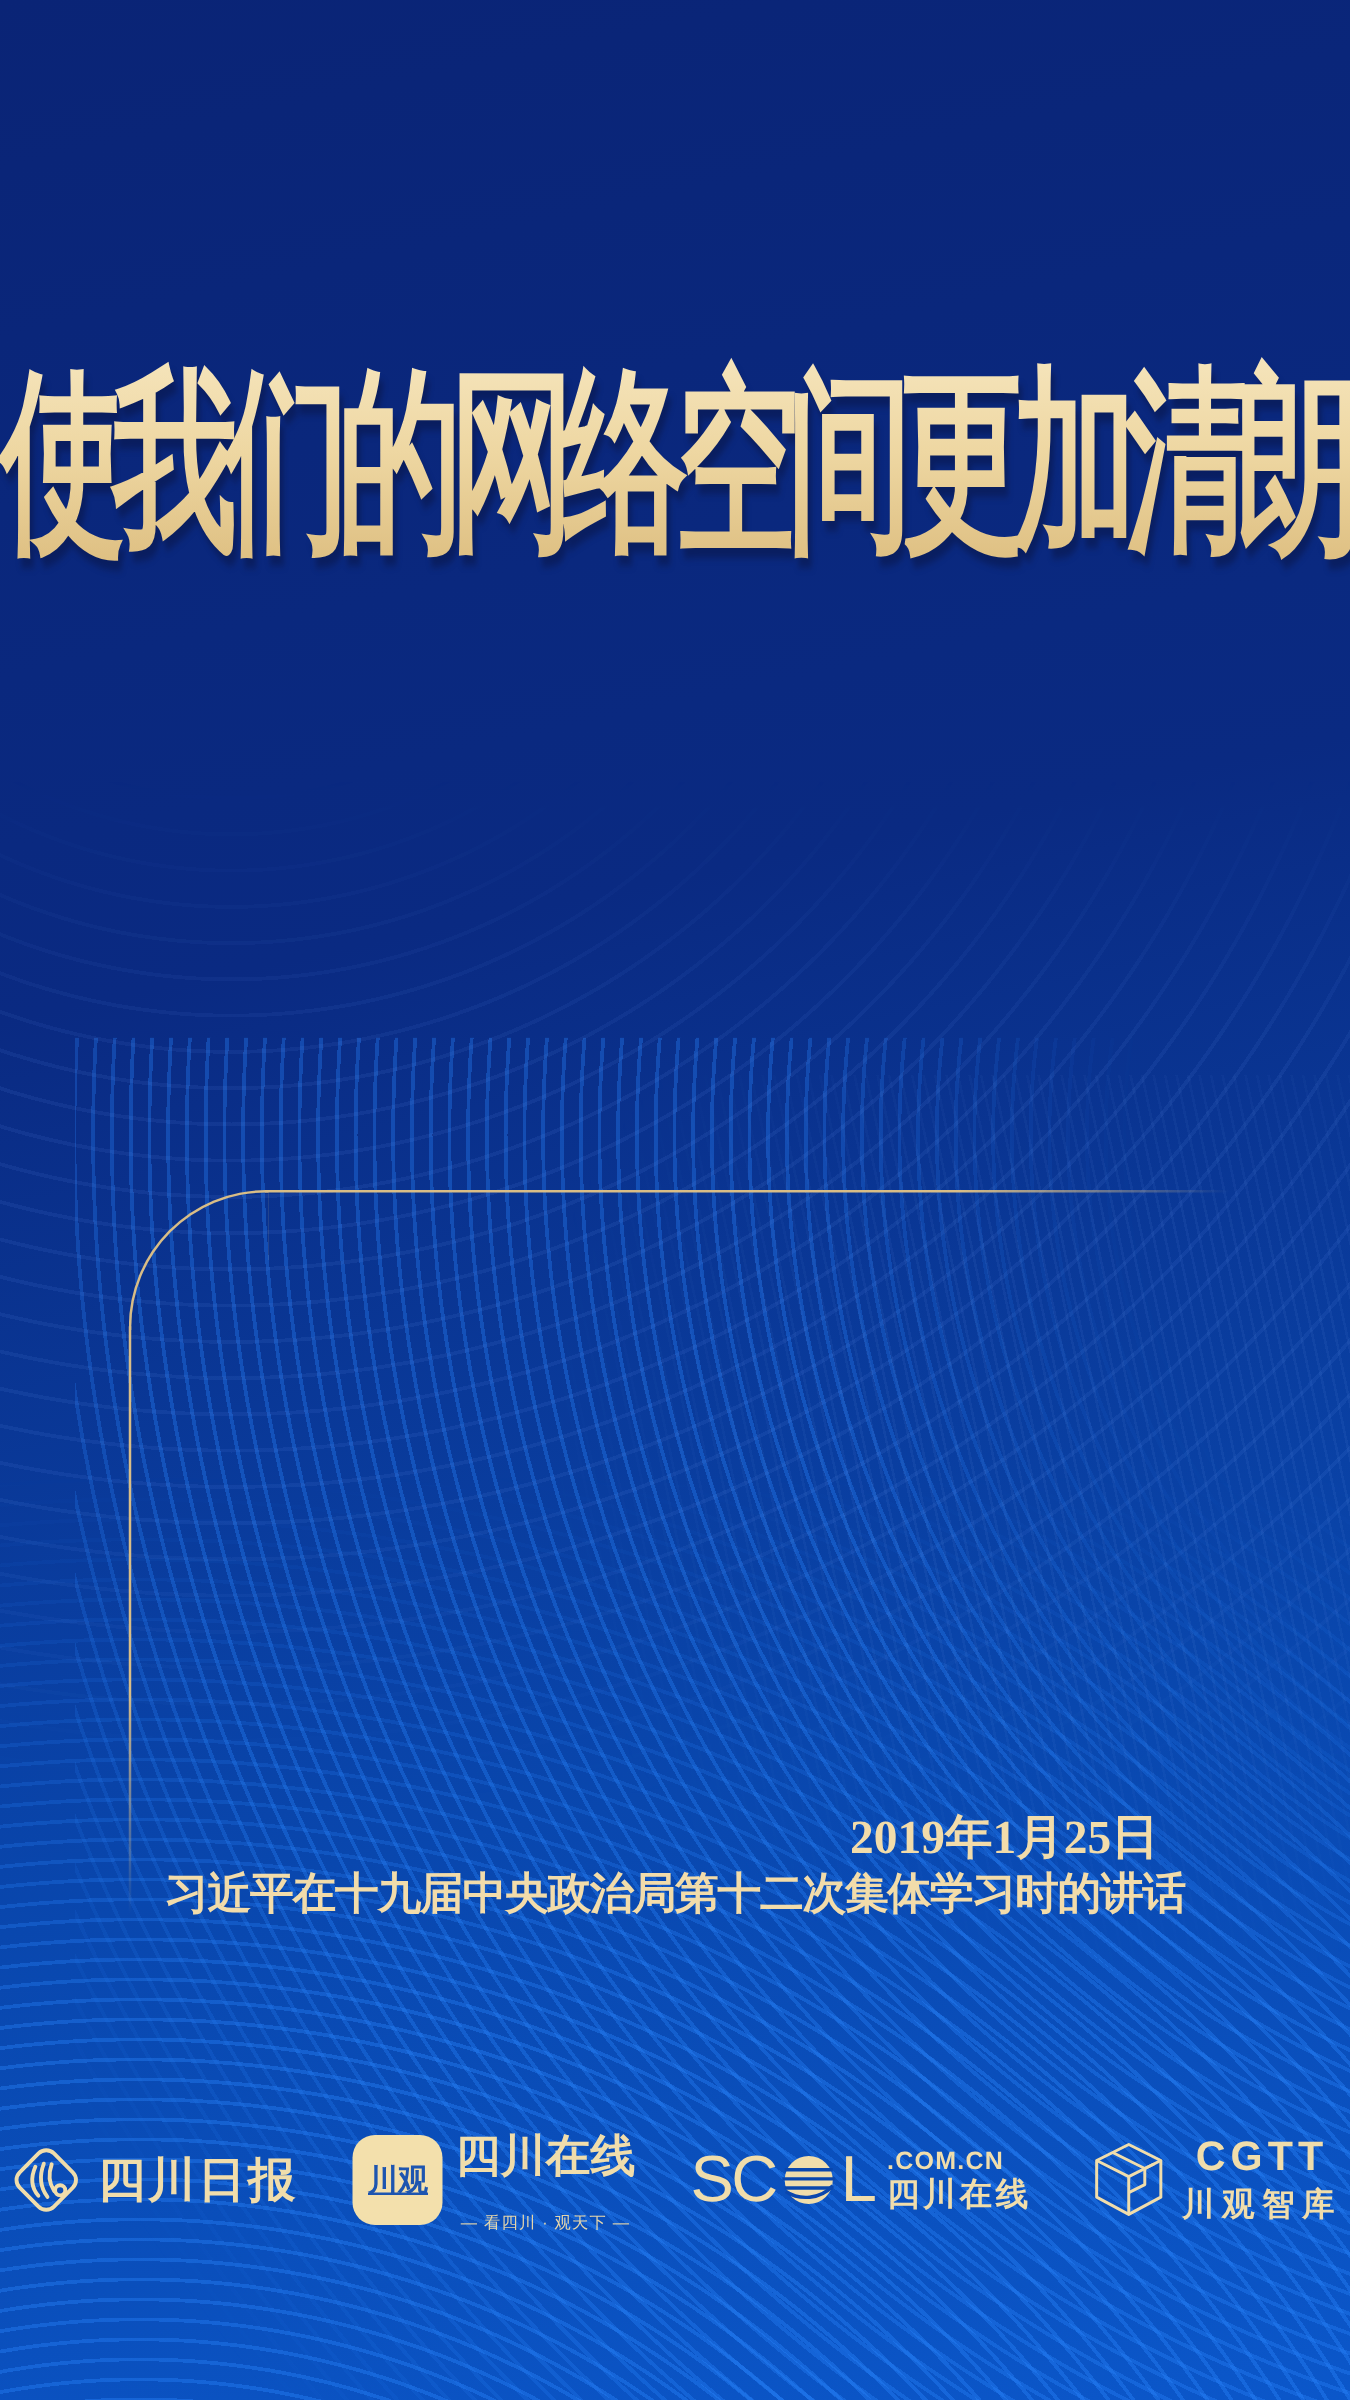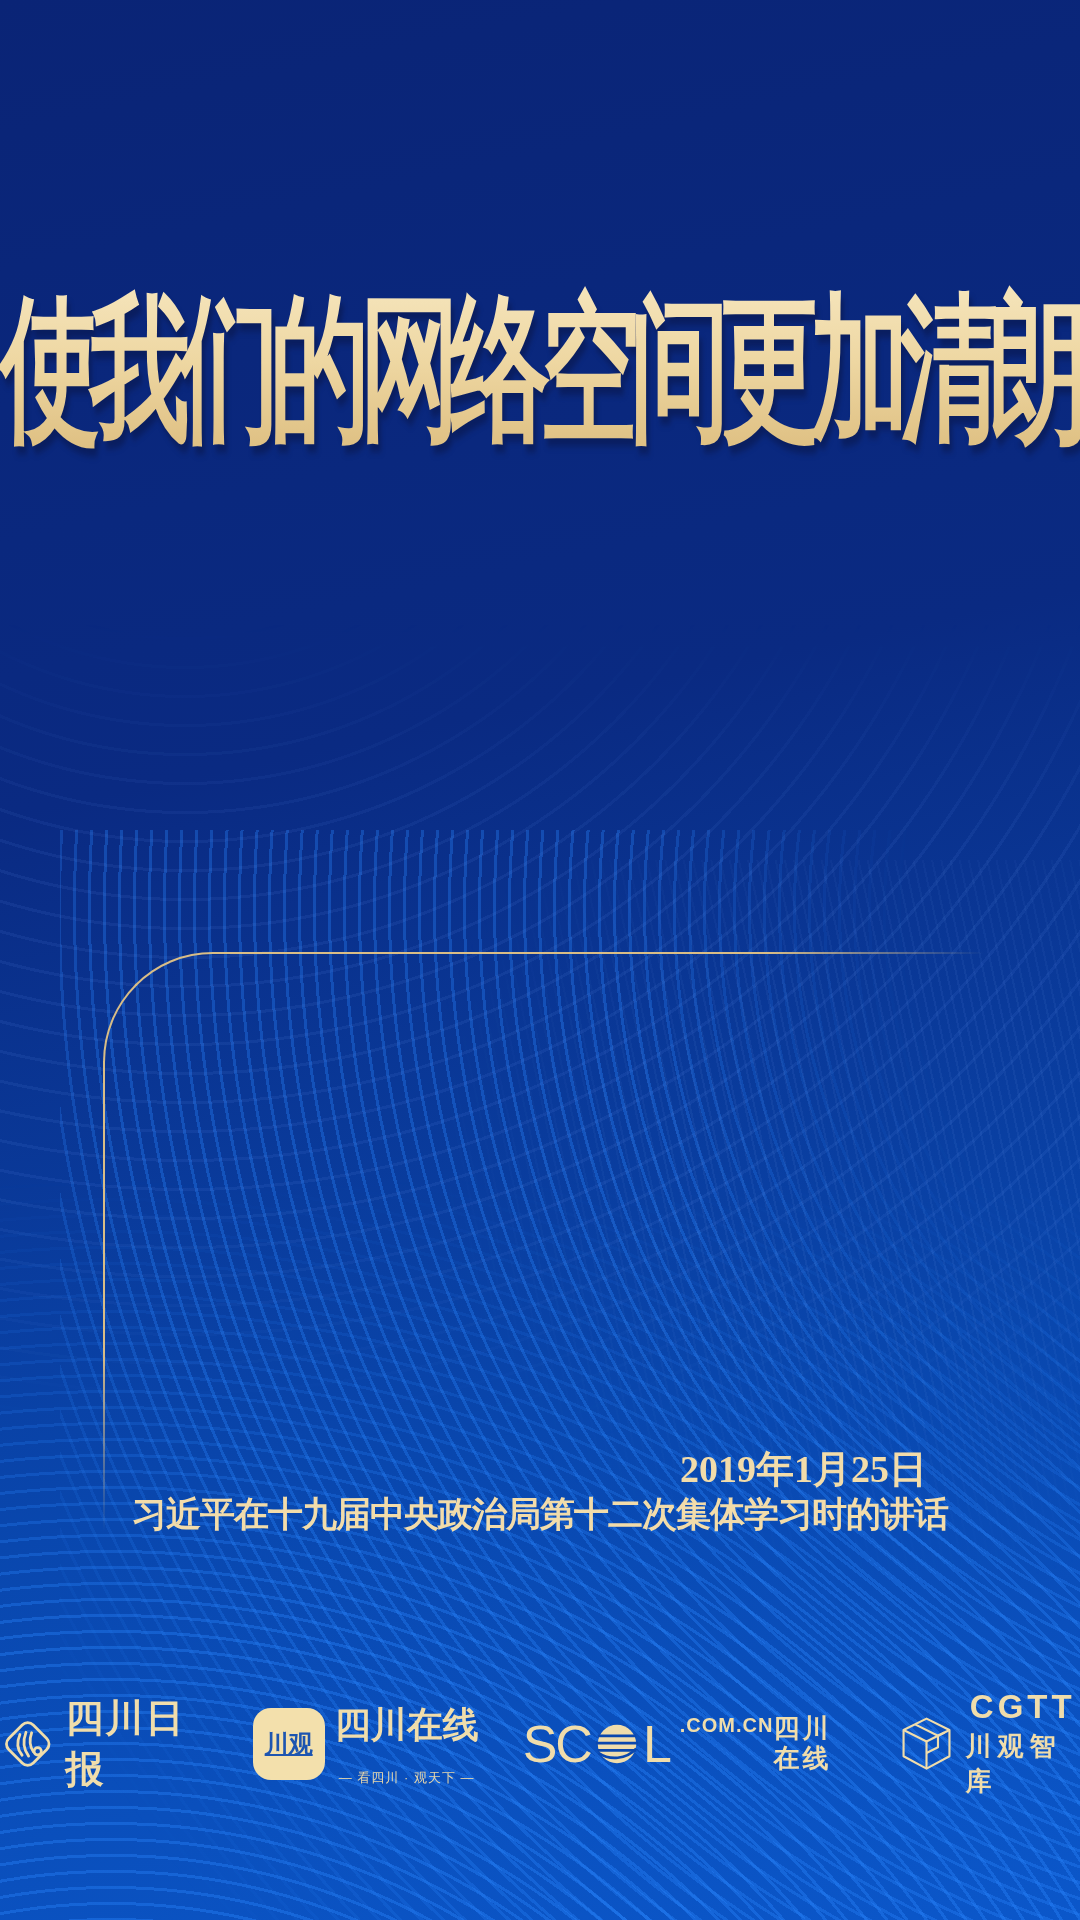--- a/index.html
+++ b/index.html
@@ -101,21 +101,21 @@
   .cg-icon span {
     color:#1d55b0; font-size:24px; font-weight:900;
     font-family:"Liberation Serif","DejaVu Serif",serif;
     text-decoration:underline;
   }
   .v-col { display:flex; flex-direction:column; align-items:center; }
   .cg-name { font-family:"Liberation Serif","DejaVu Serif",serif; font-weight:700; font-size:36px; white-space:nowrap; }
   .cg-tag { font-size:13px; letter-spacing:1px; margin-top:19px; white-space:nowrap; opacity:.95; }
   .scol-row { display:flex; align-items:center; gap:4px; }
   .scol-letters { font-weight:400; font-size:52px; letter-spacing:-2px; line-height:1;text-align:right; }
-  .scol-col { display:flex; flex-direction:row; line-height:1.15; align-items:flex-start; }
+  .scol-col { display:flex; flex-direction:column; line-height:1.15; align-items:flex-start; }
   .scol-domain { font-size:20px; font-weight:800; letter-spacing:1px; }
   .scol-cn { font-size:26px; font-weight:800; letter-spacing:3px; font-family:"Liberation Serif","DejaVu Serif",serif; }
   .cgtt-abbr { font-size:33px; font-weight:900; letter-spacing:4px; line-height:1.1; }
   .cgtt-cn { font-size:26px; font-weight:700; letter-spacing:6px; margin-top:3px; font-family:"Liberation Serif","DejaVu Serif",serif; }
   svg { display:block; }
 </style>
 </head>
 <body>
 
 <div class="poster">

